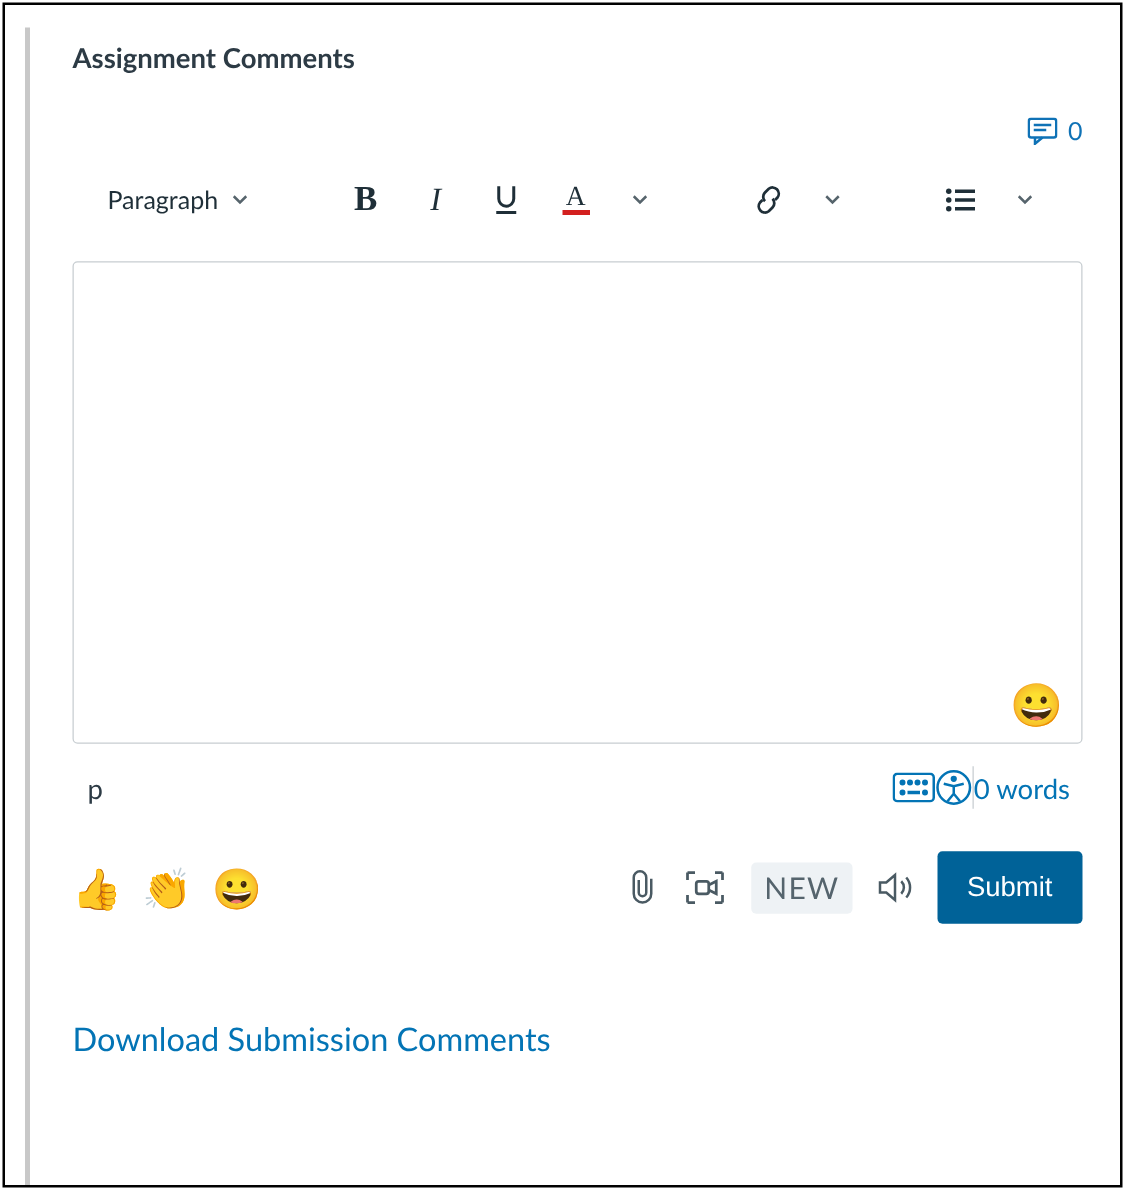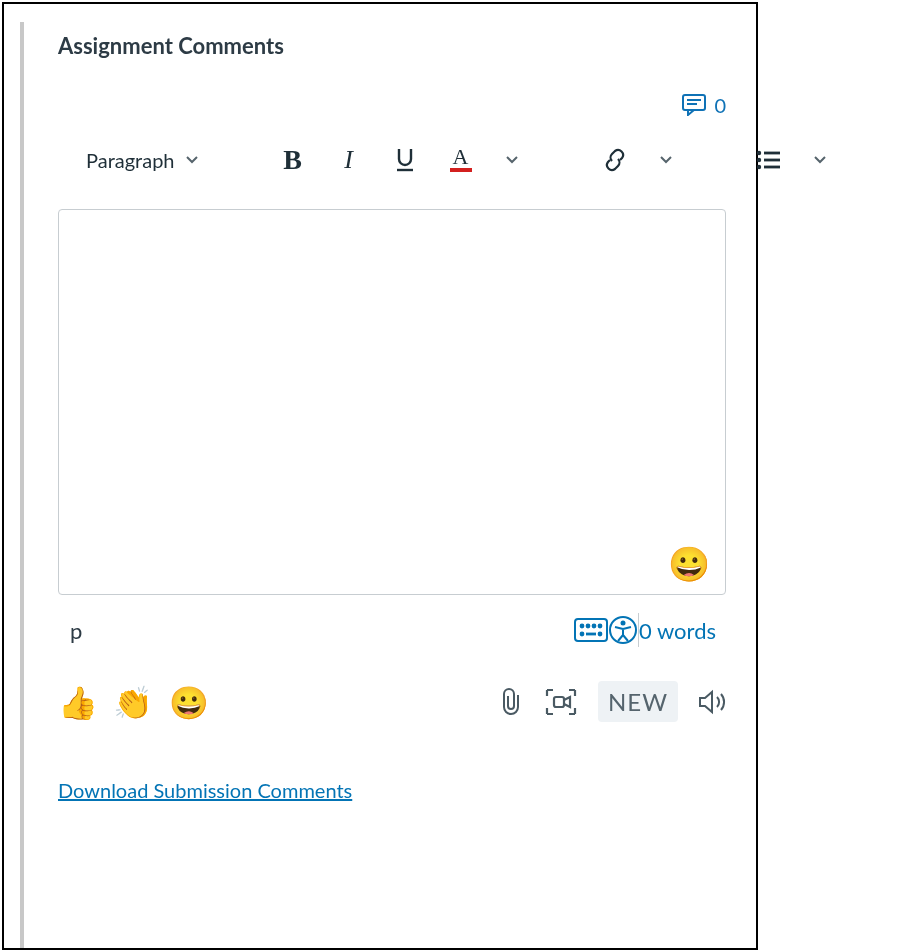--- a/index.html
+++ b/index.html
@@ -6,21 +6,21 @@
   html, body { margin:0; padding:0; }
   body {
     font-family: "Lato","Helvetica Neue",Helvetica,Arial,sans-serif;
     color:#2d3b45;
     background:#fff;
     width:900px;
     height:952px;
   }
   .frame {
     border:2px solid #000;
-    width:756px;
+    width:896px;
     height:948px;
     margin:2px;
     position:relative;
     background:#fff;
   }
   .left-edge {
     position:absolute;
     left:16px; top:18px; bottom:0;
     width:4px;
     background:#c8c8c8;
@@ -137,25 +137,24 @@
   .submit-btn {
     background:#006298;
     color:#fff;
     font-size:22px;
     padding:16px 24px;
     border:none;
     border-radius:4px;
     cursor:pointer;
   }
   .download-link {
-    margin-top:56px;
+    margin-top:76px;
     color:#0374b5;
-    font-size:20px;
+    font-size:26px;
     cursor:pointer;
-    text-decoration:underline;
   }
   svg { display:block; }
   .icn-btn { cursor:pointer; color:#40505a; display:inline-flex; align-items:center; justify-content:center; }
 </style>
 </head>
 <body>
 
 <div class="frame">
   <div class="left-edge"></div>
 
@@ -317,18 +316,19 @@
           </svg>
         </span>
         <span class="new-badge">NEW</span>
         <span class="icn-btn">
           <svg width="28" height="26" viewBox="0 0 28 26" fill="none" stroke="#4a5a63" stroke-width="2">
             <path d="M2 9 H7 L14 3 V23 L7 17 H2 Z" fill="none"></path>
             <path d="M19 8 a7 7 0 0 1 0 10"></path>
             <path d="M23 5 a12 12 0 0 1 0 16"></path>
           </svg>
         </span>
+        <button class="submit-btn">Submit</button>
       </div>
     </div>
 
     <div class="download-link">Download Submission Comments</div>
   </div>
 </div>
 
 </body></html>

